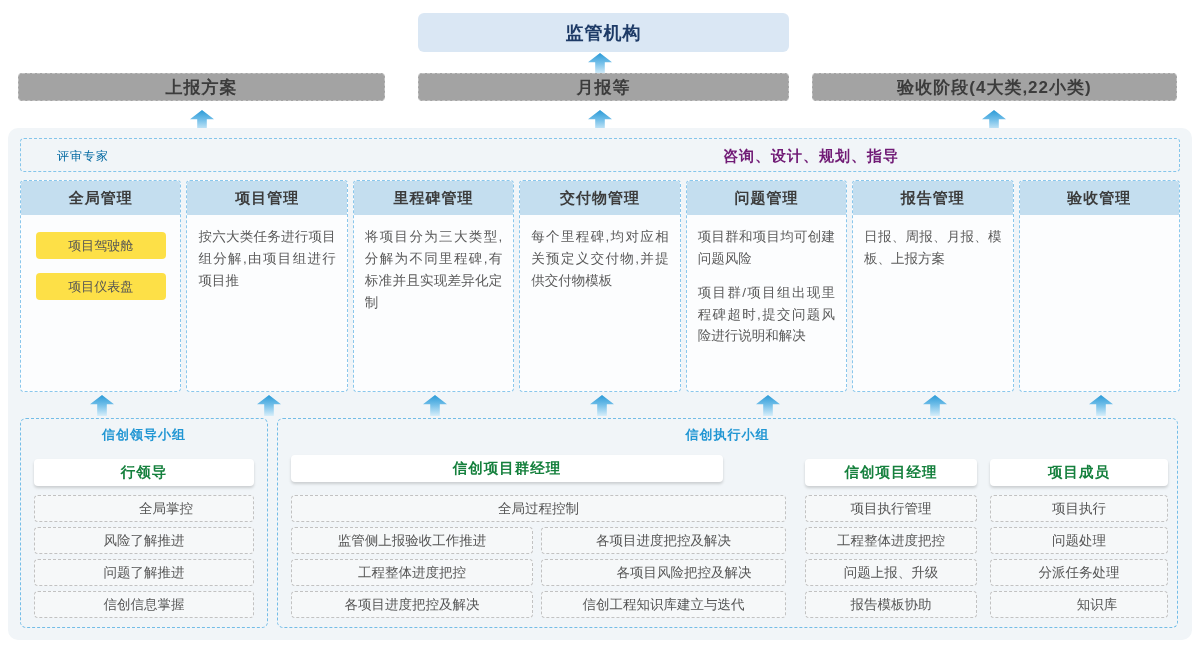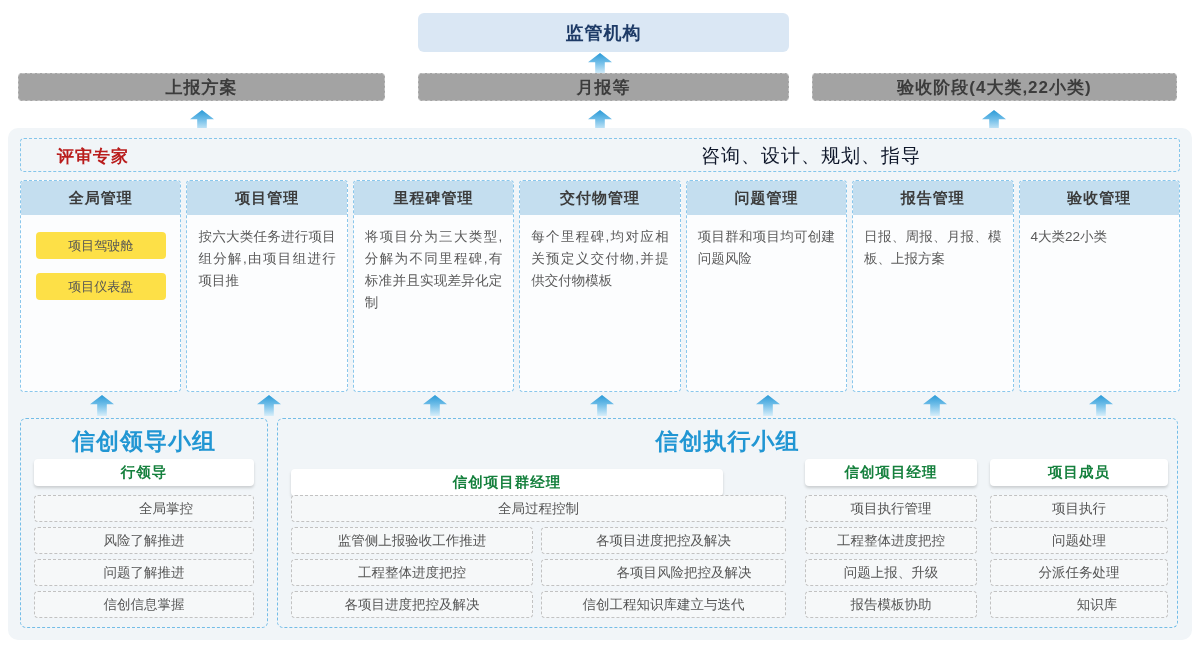--- a/index.html
+++ b/index.html
@@ -34,26 +34,26 @@
   .main {
     position:absolute; left:8px; top:128px; width:1184px; height:512px;
     background:#f1f5f8; border-radius:10px;
   }
   .expert-header {
     position:absolute; left:12px; top:10px; width:1160px; height:34px;
     border:1px dashed #85c5ea; border-radius:4px;
   }
   .expert-left {
     position:absolute; left:36px; top:0; height:34px; display:flex; align-items:center;
-    color:#b91c1c; font-size:17px; font-weight:bold; letter-spacing:1px;
+    color:#0369a1; font-size:12px; font-weight:normal; letter-spacing:1px;
   }
   .expert-right {
     position:absolute; left:560px; top:0; width:460px; height:34px;
     display:flex; align-items:center; justify-content:center;
-    color:#0f172a; font-size:19px; font-weight:normal; letter-spacing:1px;
+    color:#701a75; font-size:15px; font-weight:bold; letter-spacing:1px;
   }
 
   
   .columns { position:absolute; left:12px; top:52px; width:1160px; height:212px; display:flex; gap:5px; }
   .col { flex:1; border:1px dashed #8ac7ec; border-radius:4px; background:#fcfdfe; overflow:hidden; }
   .col-head {
     height:34px; background:#c4deef; color:#3c3c3c; font-size:15px; font-weight:bold;
     display:flex; align-items:center; justify-content:center; letter-spacing:1px;
   }
   .col-body { padding:11px 11px; }
@@ -67,21 +67,21 @@
   }
   .pill.first { margin-top:6px; }
 
   
   .group {
     position:absolute; top:290px; height:210px;
     border:1px dashed #74bde7; border-radius:6px;
   }
   .group-title {
     position:absolute; left:0; top:7px; width:100%; text-align:center;
-    color:#2196d3; font-size:23px; font-weight:bold; letter-spacing:1px;
+    color:#2196d3; font-size:13px; font-weight:bold; letter-spacing:1px;
   }
   .role-box {
     position:absolute; height:27px; background:#ffffff; border-radius:4px;
     box-shadow:0 2px 3px rgba(0,0,0,0.16);
     color:#15803d; font-size:14.5px; font-weight:bold;
     display:flex; align-items:center; justify-content:center; letter-spacing:1px;
   }
   .item-box {
     position:absolute; height:27px; background:#f6f8f9; border:1px dashed #c2c2c2; border-radius:4px;
     color:#555; font-size:13.5px;
@@ -134,33 +134,31 @@
       <div class="col">
         <div class="col-head">交付物管理</div>
         <div class="col-body">
             <p>每个里程碑,均对应相关预定义交付物,并提供交付物模板</p>
           </div>
       </div>
       <div class="col">
         <div class="col-head">问题管理</div>
         <div class="col-body">
           <p>项目群和项目均可创建问题风险</p>
+          <p>项目群/项目组出现里程碑超时,提交问题风险进行说明和解决</p>
         </div>
       </div>
       <div class="col">
         <div class="col-head">报告管理</div>
         <div class="col-body">
             <p>日报、周报、月报、模板、上报方案</p>
           </div>
       </div>
       <div class="col">
         <div class="col-head">验收管理</div>
-        <div class="col-body">
-            <p>4大类22小类</p>
-          </div>
       </div>
     </div>
 
     <div class="arrow-up" style="left:82px;  top:267px;"></div>
     <div class="arrow-up" style="left:249px; top:267px;"></div>
     <div class="arrow-up" style="left:415px; top:267px;"></div>
     <div class="arrow-up" style="left:582px; top:267px;"></div>
     <div class="arrow-up" style="left:748px; top:267px;"></div>
     <div class="arrow-up" style="left:915px; top:267px;"></div>
     <div class="arrow-up" style="left:1081px;top:267px;"></div>
@@ -170,21 +168,21 @@
       <div class="role-box" style="left:13px; top:40px; width:220px;">行领导</div>
       <div class="item-box" style="left:13px; top:76px;  width:220px;padding-left:44px;">全局掌控</div>
       <div class="item-box" style="left:13px; top:108px; width:220px;">风险了解推进</div>
       <div class="item-box" style="left:13px; top:140px; width:220px;">问题了解推进</div>
       <div class="item-box" style="left:13px; top:172px; width:220px;">信创信息掌握</div>
     </div>
 
     <div class="group" style="left:269px; width:901px;">
       <div class="group-title">信创执行小组</div>
 
-      <div class="role-box" style="left:13px; top:50px; width:432px;">信创项目群经理</div>
+      <div class="role-box" style="left:13px; top:36px; width:432px;">信创项目群经理</div>
       <div class="item-box" style="left:13px; top:76px; width:495px;">全局过程控制</div>
       <div class="item-box" style="left:13px;  top:108px; width:242px;">监管侧上报验收工作推进</div>
       <div class="item-box" style="left:13px;  top:140px; width:242px;">工程整体进度把控</div>
       <div class="item-box" style="left:13px;  top:172px; width:242px;">各项目进度把控及解决</div>
       <div class="item-box" style="left:263px; top:108px; width:245px;">各项目进度把控及解决</div>
       <div class="item-box" style="left:263px; top:140px; width:245px;padding-left:41px;">各项目风险把控及解决</div>
       <div class="item-box" style="left:263px; top:172px; width:245px;">信创工程知识库建立与迭代</div>
 
       <div class="role-box" style="left:527px; top:40px; width:172px;">信创项目经理</div>
       <div class="item-box" style="left:527px; top:76px;  width:172px;">项目执行管理</div>

